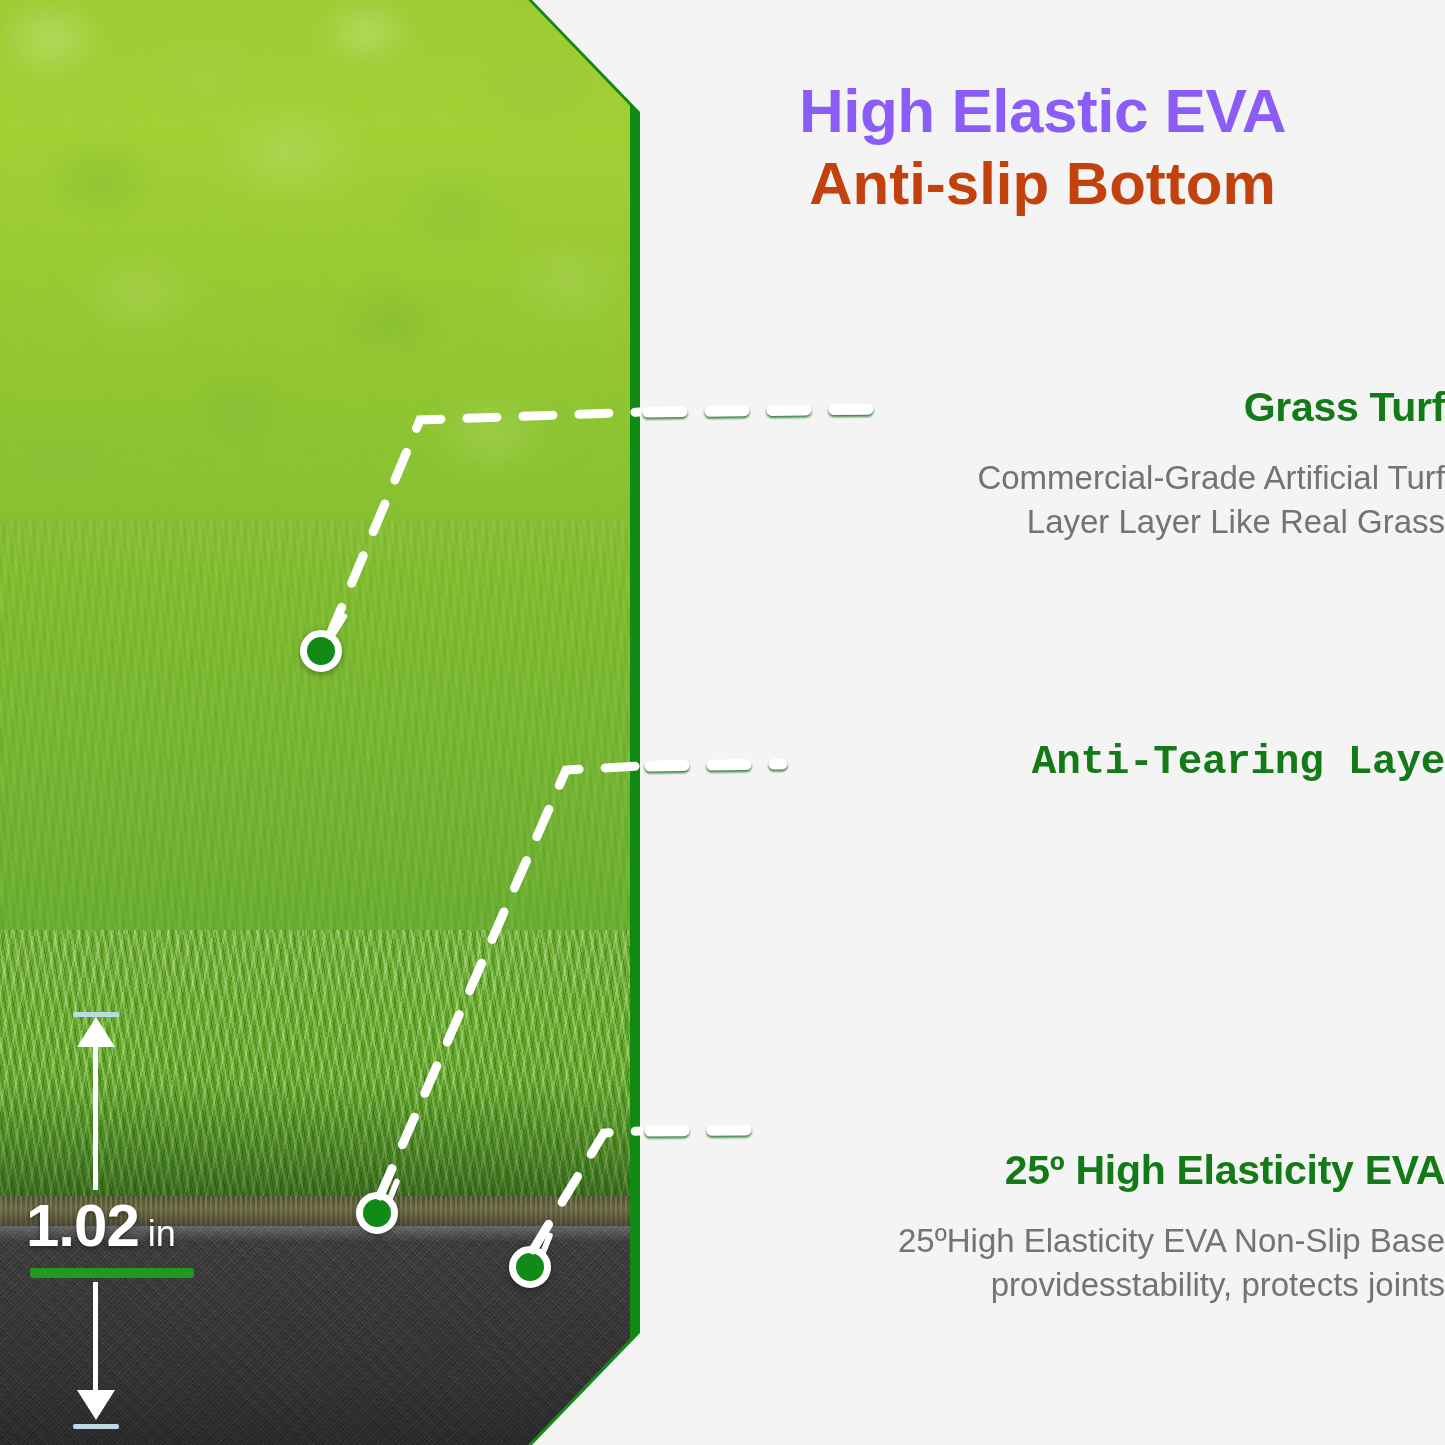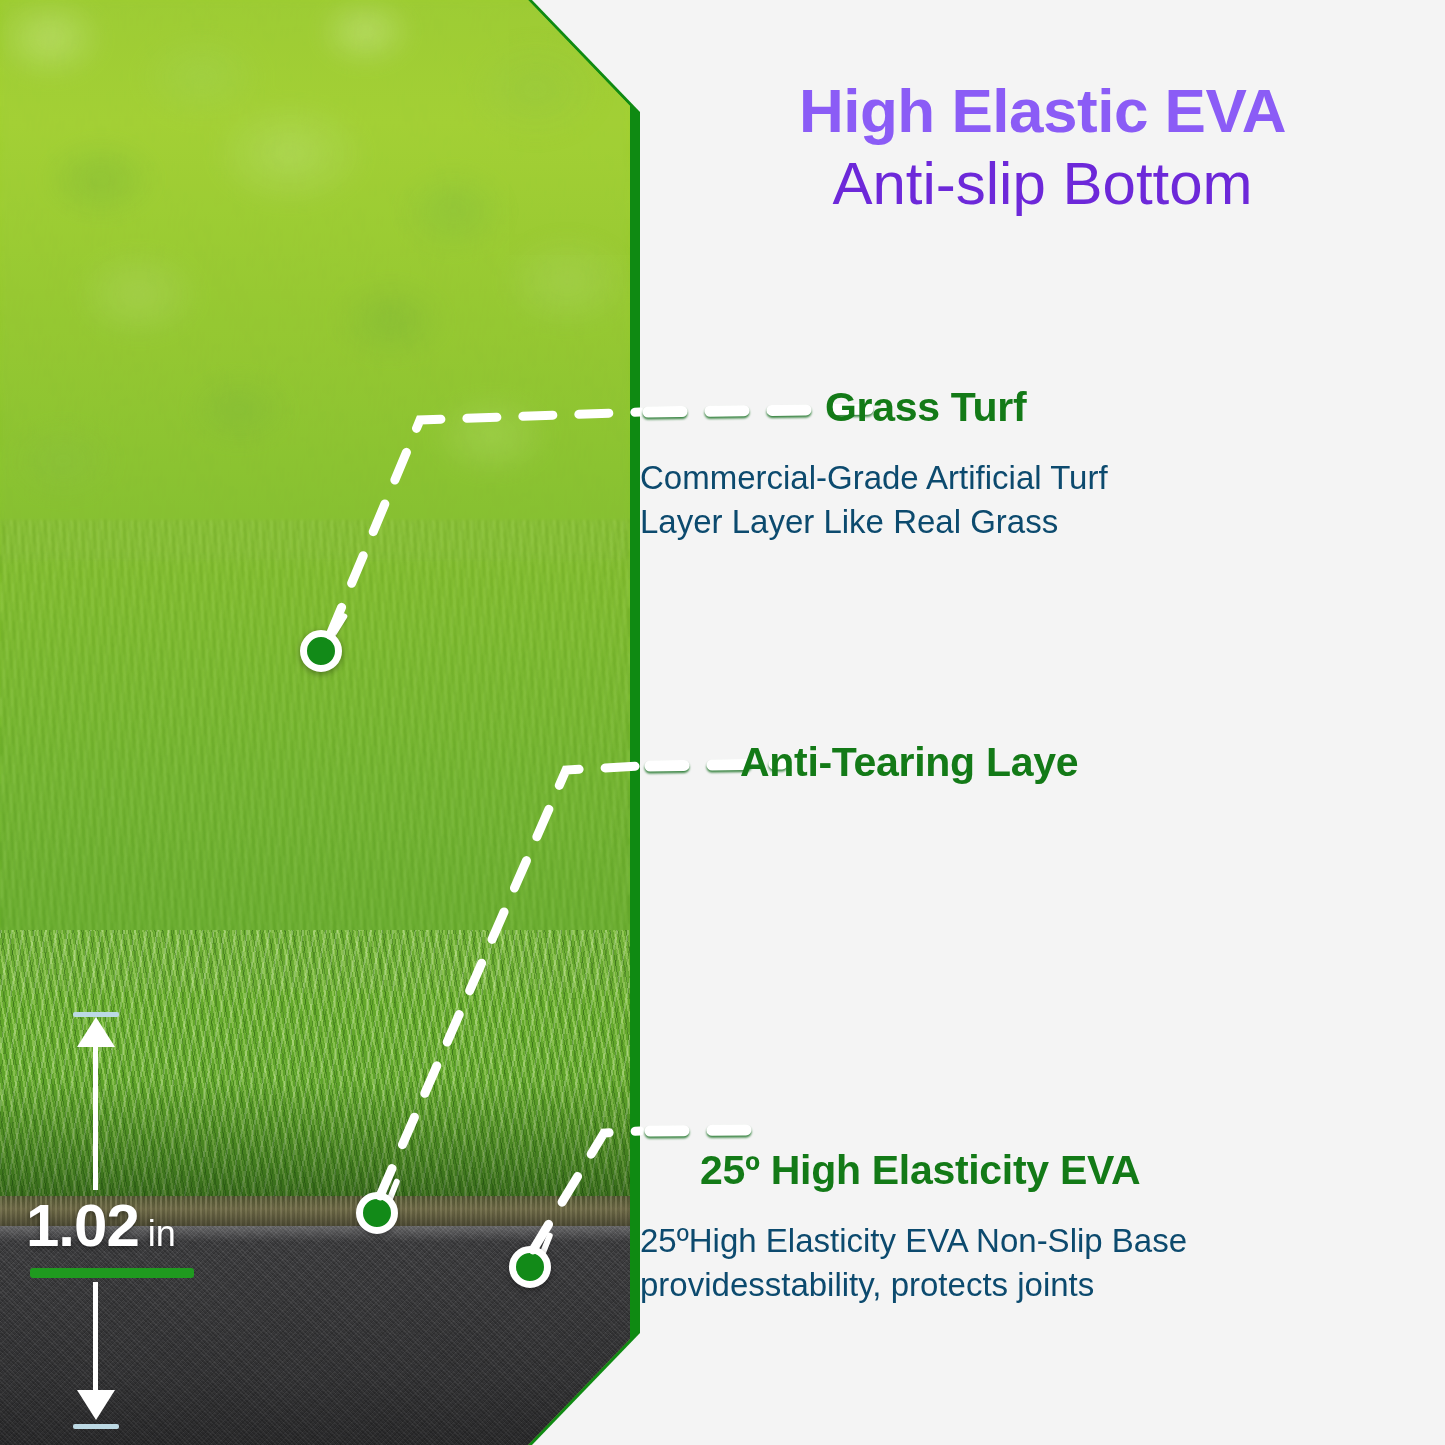--- a/index.html
+++ b/index.html
@@ -214,39 +214,39 @@
   }
 
   #title-block{
     position:absolute; left:0; top:78px; width:805px; text-align:center;
   }
   #title-main{
     font-size:62px; font-weight:700; color:#8b5cf6;
     letter-spacing:-0.5px; line-height:1.06;
   }
   #title-sub{
-    font-size:60px; font-weight:400; color:#6d28d9;
+    font-size:60px; font-weight:700; color:#c2410c;
     letter-spacing:0px; line-height:1.12; margin-top:6px;
   }
 
-  .feature{ position:absolute; width:805px; text-align:left; }
+  .feature{ position:absolute; width:805px; text-align:right; }
   .feature-title{
     font-size:41px; font-weight:700; color:#137a17;
     line-height:1.1; letter-spacing:-0.3px;
   }
   .feature-desc{
     margin-top:26px;
-    font-size:33px; font-weight:300; color:#0c4a6e;
+    font-size:33px; font-weight:300; color:#737373;
     line-height:1.33; letter-spacing:0px;
   }
 
   #feature-1{ left:0; top:385px; }
   #feature-1 .feature-title{ padding-left:185px; }
   #feature-2{ left:0; top:740px; }
-  #feature-2 .feature-title{ padding-left:100px; }
+  #feature-2 .feature-title{ padding-left:100px;font-family:Liberation Mono, monospace; }
   #feature-3{ left:0; top:1104px;margin-top:44px; }
   #feature-3 .feature-title{ padding-left:60px; }
 </style>
 </head>
 <body>
 
 <div id="page">
 
   <div id="photo-panel">
     <div id="photo-inner">

